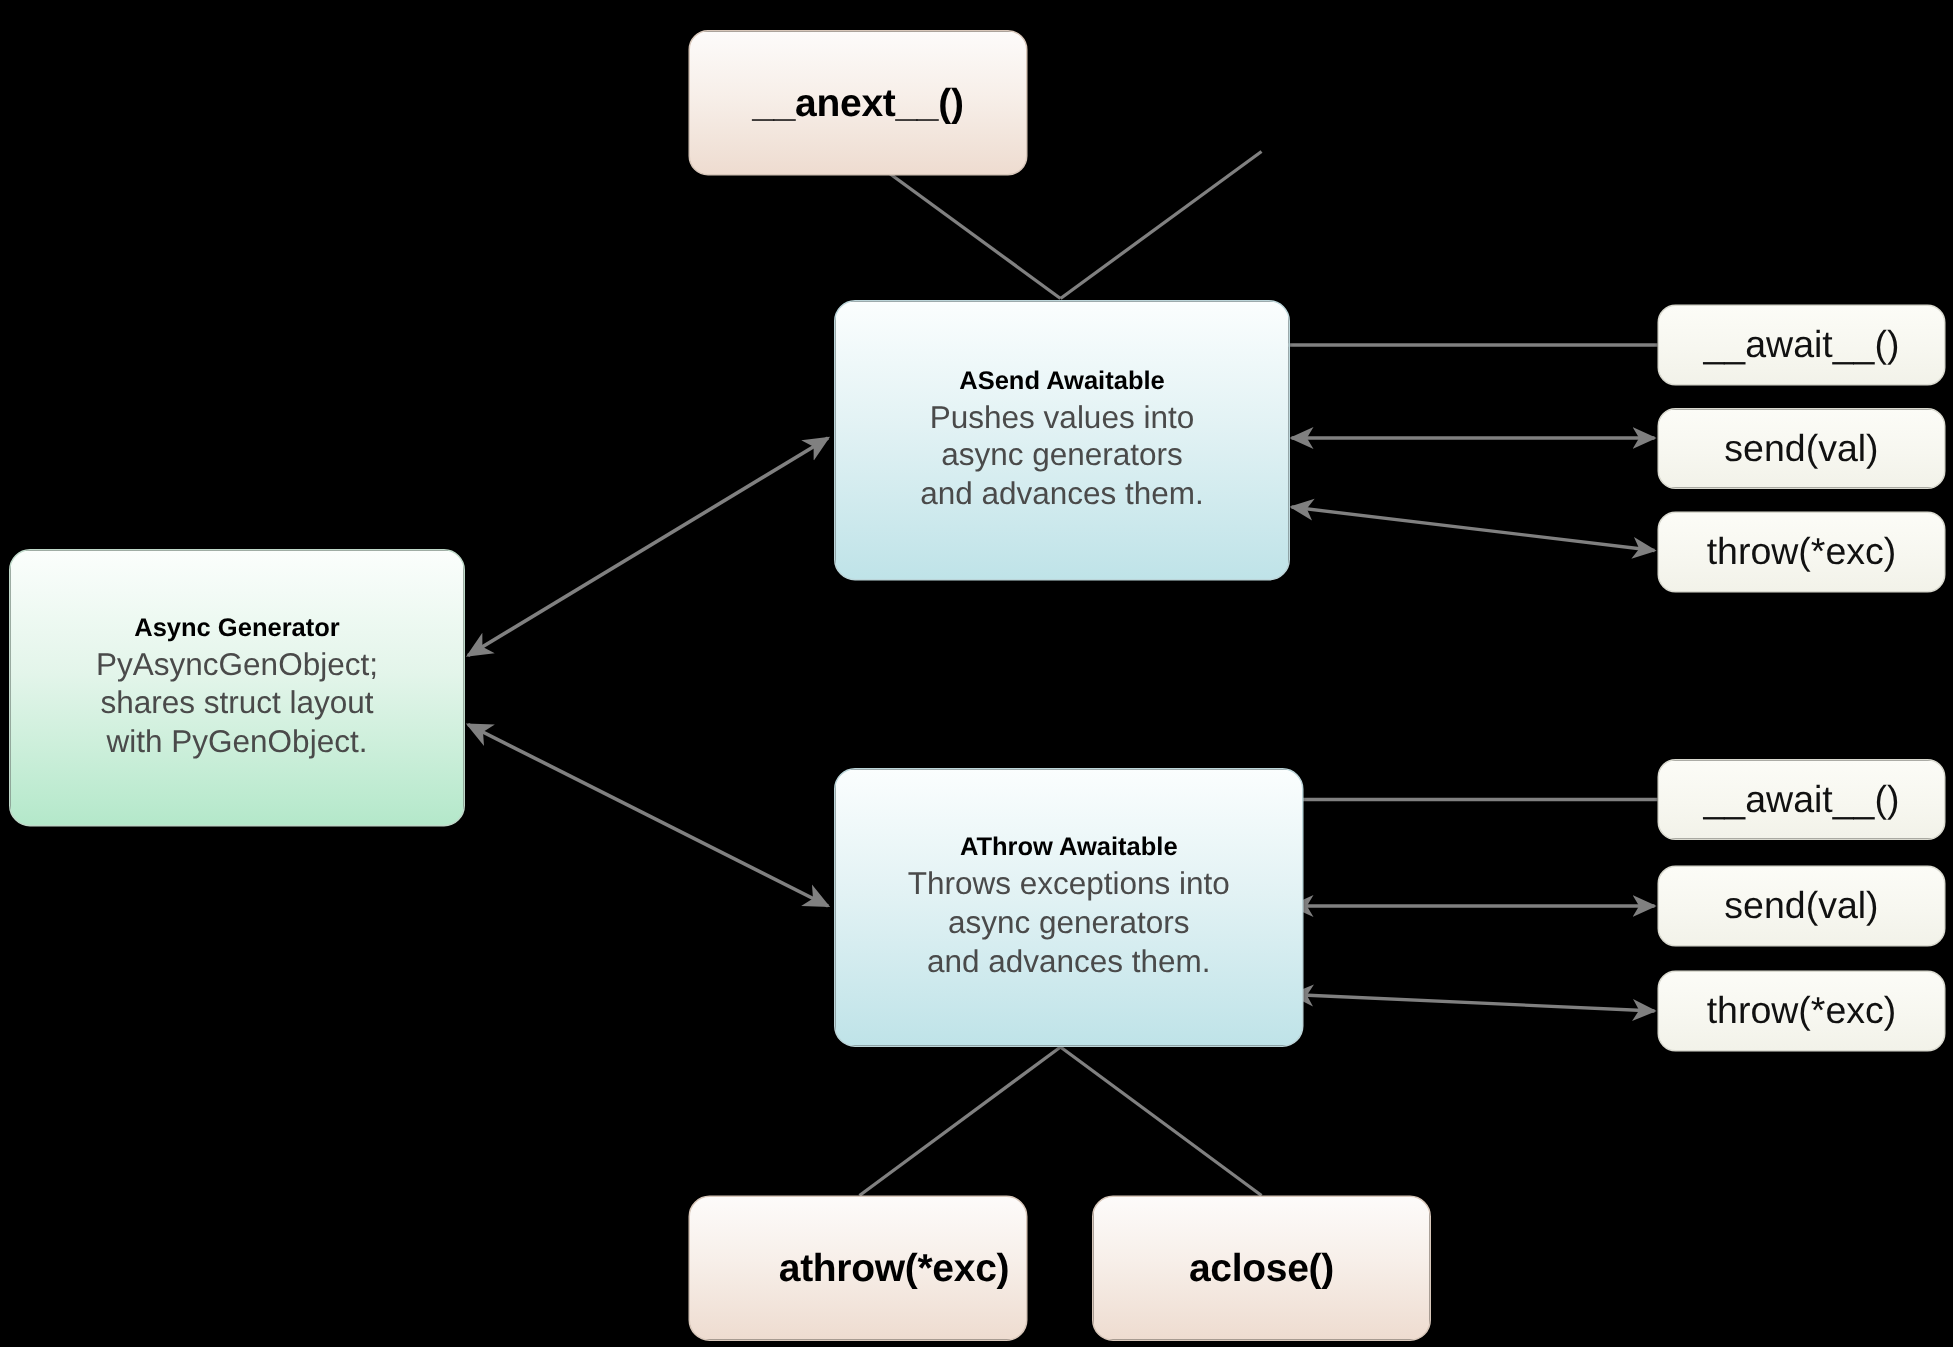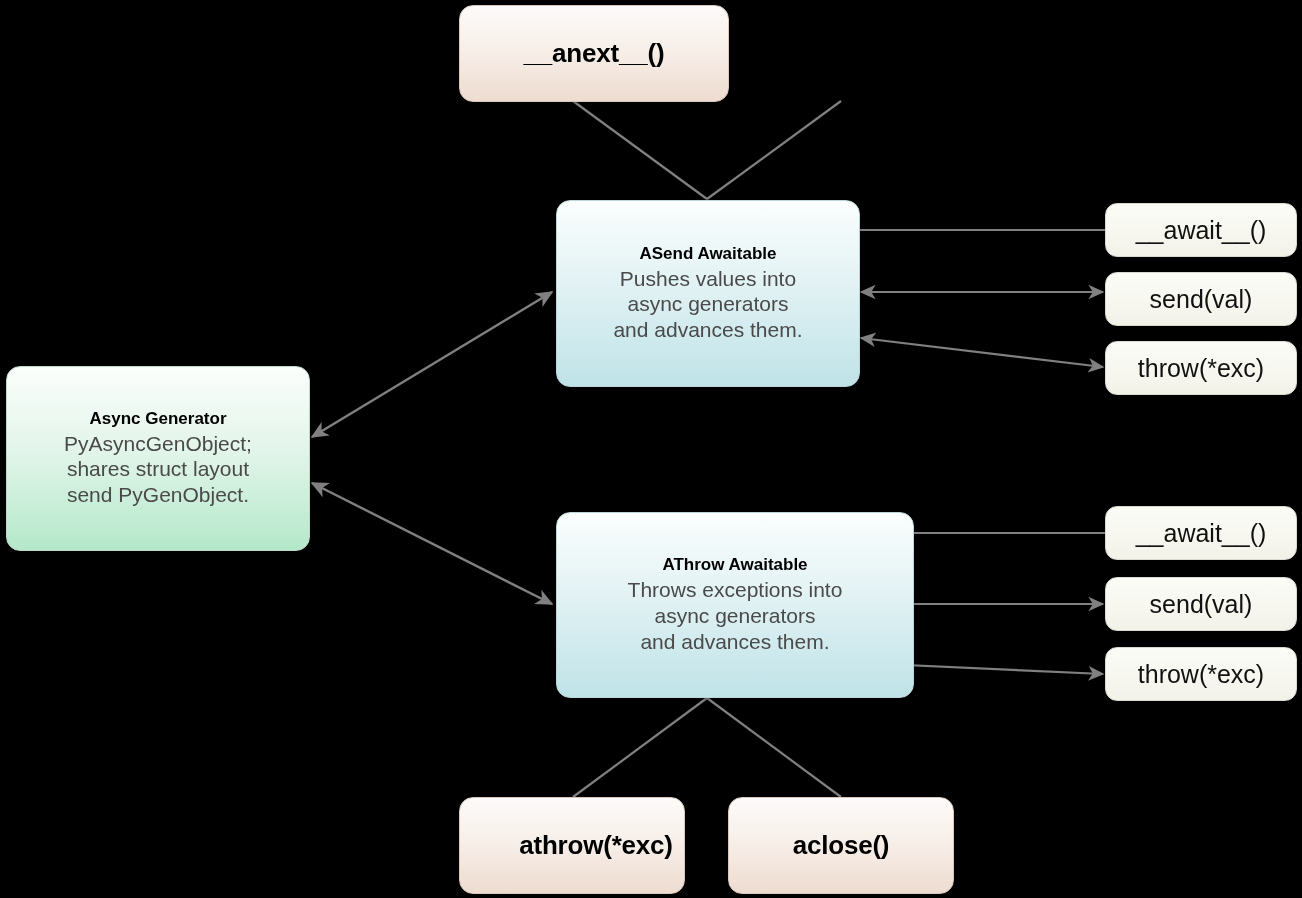--- a/index.html
+++ b/index.html
@@ -114,40 +114,40 @@
 
     <line x1="859" y1="230" x2="1105" y2="230" stroke="#808080" stroke-width="2.2"></line>
     <line x1="861" y1="292" x2="1103" y2="292" stroke="#808080" stroke-width="2.2" marker-start="url(#arrowStart)" marker-end="url(#arrowEnd)"></line>
     <line x1="861" y1="338" x2="1103" y2="367" stroke="#808080" stroke-width="2.2" marker-start="url(#arrowStart)" marker-end="url(#arrowEnd)"></line>
 
     <line x1="859" y1="533" x2="1105" y2="533" stroke="#808080" stroke-width="2.2"></line>
     <line x1="861" y1="604" x2="1103" y2="604" stroke="#808080" stroke-width="2.2" marker-start="url(#arrowStart)" marker-end="url(#arrowEnd)"></line>
     <line x1="861" y1="663" x2="1103" y2="674" stroke="#808080" stroke-width="2.2" marker-start="url(#arrowStart)" marker-end="url(#arrowEnd)"></line>
   </svg>
 
-  <div class="node node-method" style="left:459px; top:5px; width:270px; height:97px;">
+  <div class="node node-method" style="left:459px; top:20px; width:226px; height:97px;border-radius:13px;">
     <div class="node-title">__anext__()</div>
   </div>
 
 
   <div class="node node-awaitable" style="left:556px; top:200px; width:304px; height:187px;">
     <div class="node-title">ASend Awaitable</div>
     <div class="node-desc">Pushes values into
 async generators
 and advances them.</div>
   </div>
 
   <div class="node node-object" style="left:6px; top:366px; width:304px; height:185px;">
     <div class="node-title">Async Generator</div>
     <div class="node-desc">PyAsyncGenObject;
 shares struct layout
-send PyGenObject.</div>
+with PyGenObject.</div>
   </div>
 
-  <div class="node node-awaitable" style="left:556px; top:512px; width:358px; height:186px;">
+  <div class="node node-awaitable" style="left:556px; top:512px; width:313px; height:186px;">
     <div class="node-title">AThrow Awaitable</div>
     <div class="node-desc">Throws exceptions into
 async generators
 and advances them.</div>
   </div>
 
   <div class="node node-slot" style="left:1105px; top:203px; width:192px; height:54px;">
     <div class="node-title">__await__()</div>
   </div>
 

